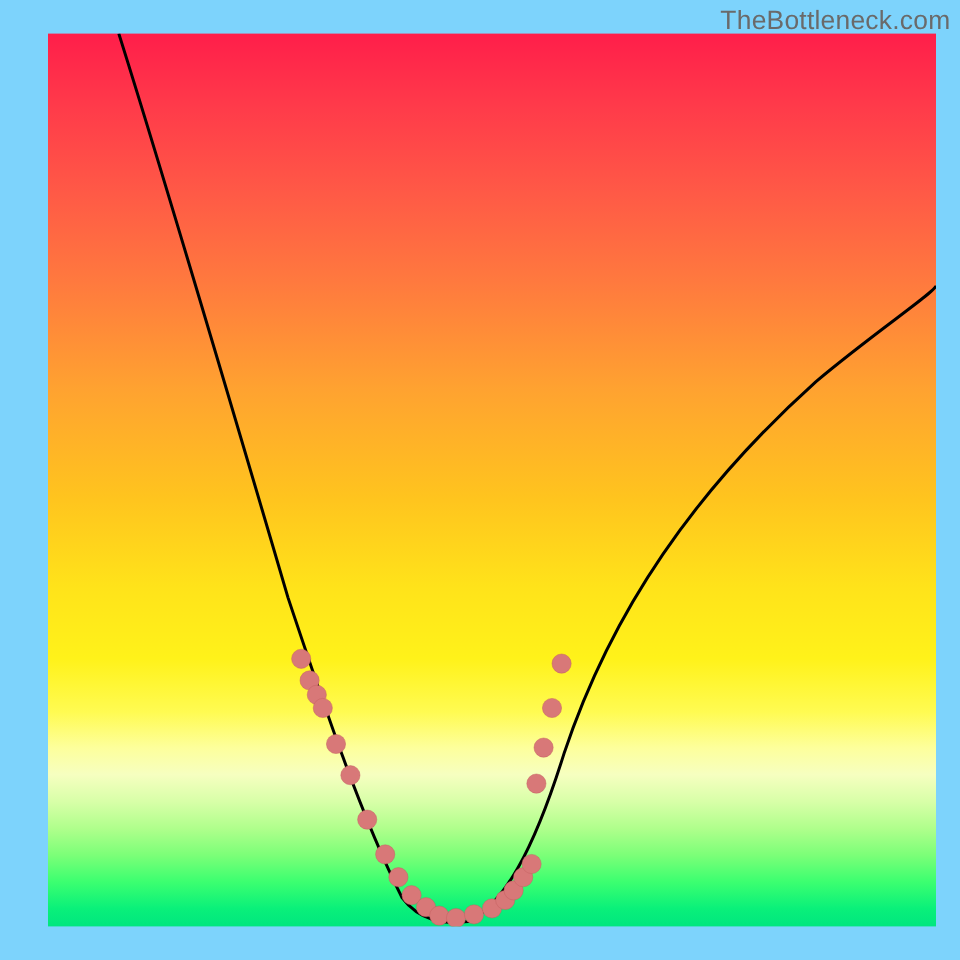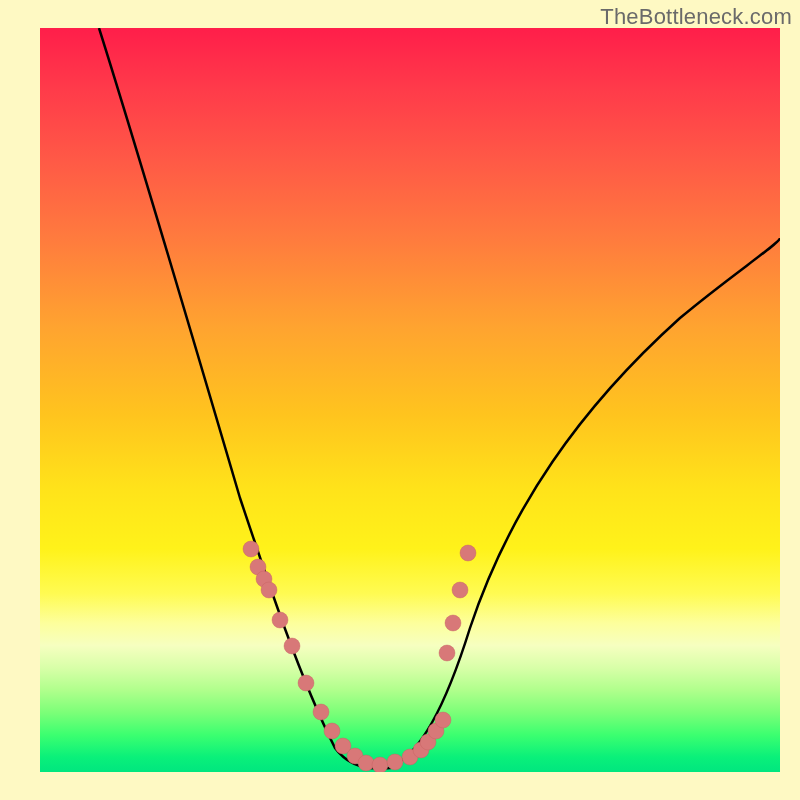--- a/index.html
+++ b/index.html
@@ -10,21 +10,21 @@
     overflow: hidden;
     background: #000;
     font-family: Arial, Helvetica, sans-serif;
   }
   .frame {
     position: absolute;
     left: 0;
     top: 0;
     width: 800px;
     height: 800px;
-    background: #fef9c3;
+    background: #7dd3fc;
   }
   .plot-area {
     position: absolute;
     left: 40px;
     top: 28px;
     width: 740px;
     height: 744px;
     background: linear-gradient(to bottom,
       #ff1e4a 0%,
       #ff3a4a 8%,

